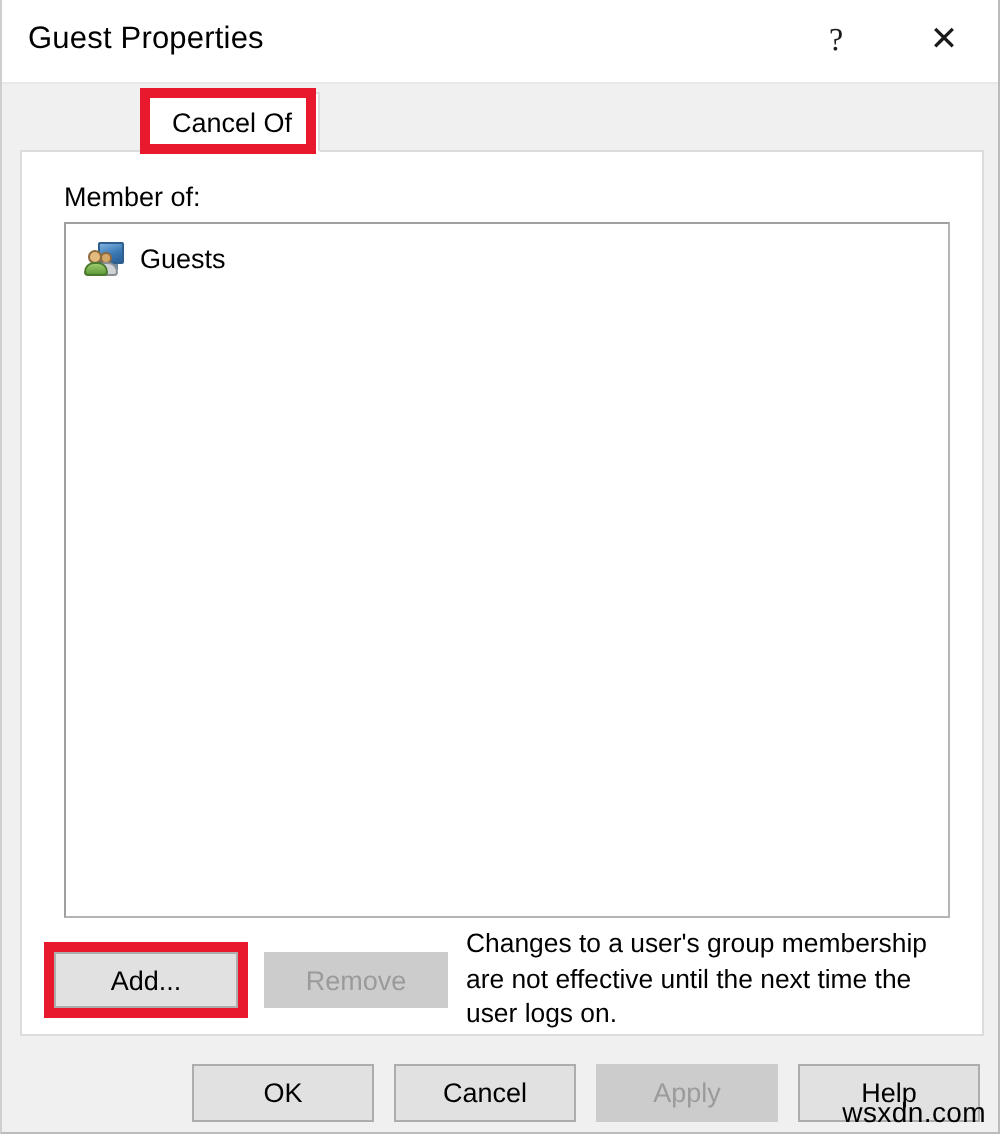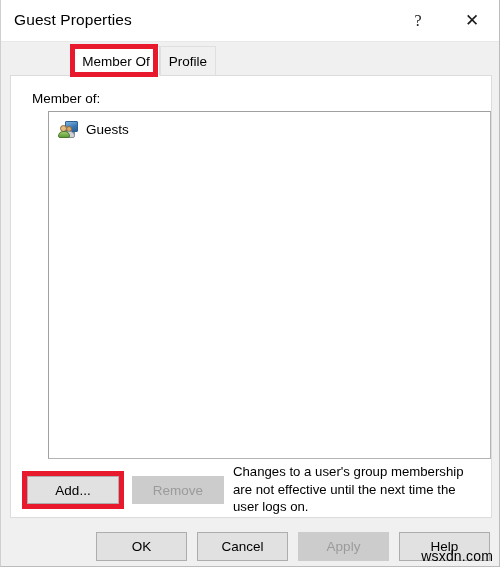--- a/index.html
+++ b/index.html
@@ -136,21 +136,20 @@
     left: 21px;
     top: 35px;
     width: 443px;
     height: 348px;
     background: #ffffff;
     border: 1px solid #a0a0a0;
     border-right-color: #b4b4b4;
     border-bottom-color: #b4b4b4;
     box-sizing: border-box;
     overflow: hidden;
-    margin-left: 16px;
   }
   .list-item {
     position: absolute;
     left: 0;
     top: 5px;
     height: 24px;
     width: 100%;
     display: flex;
     align-items: center;
     padding-left: 10px;
@@ -296,22 +295,21 @@
     <div class="title-text">Guest Properties</div>
     <button class="title-btn help-btn">
       <span class="glyph-q">?</span>
     </button>
     <button class="title-btn close-btn">
       <span class="glyph-x">✕</span>
     </button>
   </div>
 
   <div class="tabstrip">
-    <div class="tab tab-memberof active">Member Of</div>
-    <div class="tab tab-profile">Profile</div>
+    <div class="tab tab-memberof active">Cancel Of</div>
   </div>
 
   <div class="panel">
 
     <div class="member-label">Member of:</div>
 
     <div class="listbox">
       <div class="list-item">
         <span class="group-icon">
           <span class="screen"></span>

